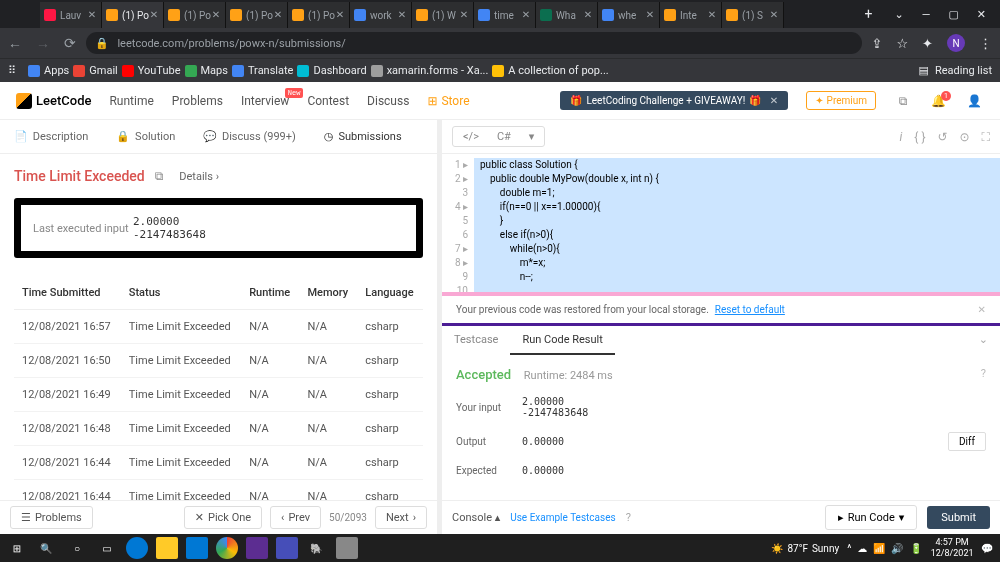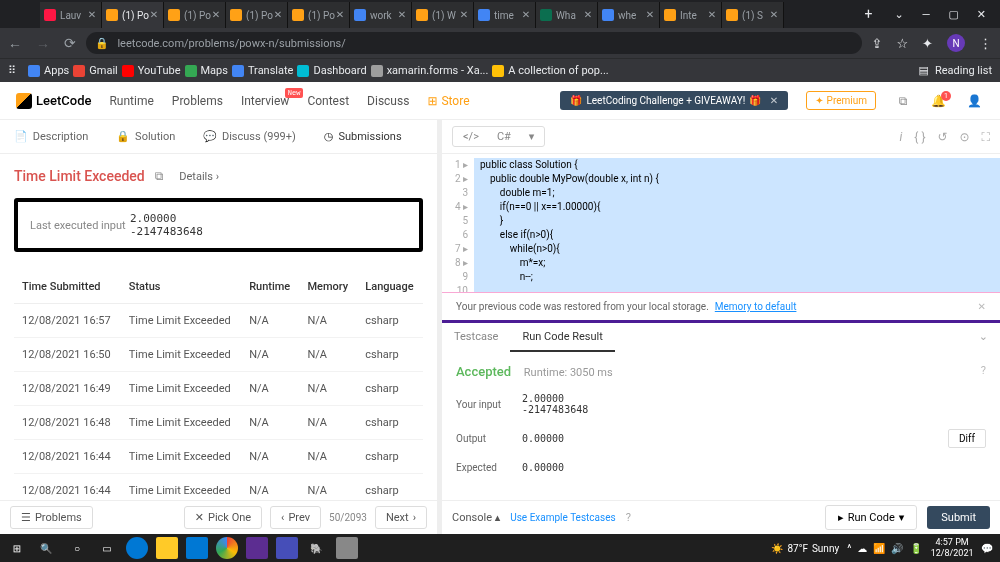--- a/index.html
+++ b/index.html
@@ -48,40 +48,40 @@
 .sub-tabs { display: flex; height: 34px; border-bottom: 1px solid #eee; align-items: center; font-size: 11px; color: #666; }
 .sub-tab { padding: 0 14px; display: flex; align-items: center; gap: 5px; height: 100%; cursor: pointer; }
 .sub-tab.active { color: #333; background: #fff; }
 .sub-tab .ic { font-size: 11px; }
 
 .left-content { padding: 14px; overflow: auto; flex: 1; }
 .tle-header { display: flex; align-items: center; gap: 10px; margin-bottom: 14px; }
 .tle-title { color: #d9534f; font-size: 14px; font-weight: 500; }
 .details-link { color: #666; font-size: 11px; margin-left: 6px; cursor: pointer; }
 
-.input-box { border: 4px solid #000000; border-radius: 3px; padding: 10px 12px; display: flex; align-items: center; font-size: 11px; margin-bottom: 18px; }
+.input-box { border: 7px solid #000000; border-radius: 3px; padding: 10px 12px; display: flex; align-items: center; font-size: 11px; margin-bottom: 18px; }
 .input-label { color: #888; width: 100px; }
 .input-val { font-family: Menlo, monospace; color: #333; white-space: pre; }
 
 .sub-table { width: 100%; font-size: 11px; border-collapse: collapse; }
 .sub-table th { text-align: left; padding: 10px 8px; color: #333; font-weight: 500; border-bottom: 1px solid #eee; }
 .sub-table td { padding: 10px 8px; border-bottom: 1px solid #f2f2f2; color: #555; }
 .status-tle { color: #d9534f; }
 
 
 .code-toolbar { height: 34px; display: flex; align-items: center; padding: 0 10px; border-bottom: 1px solid #eee; font-size: 11px; color: #888; gap: 10px; }
 .lang-select { border: 1px solid #ddd; padding: 3px 10px; border-radius: 3px; font-size: 11px; display: flex; align-items: center; gap: 18px; }
 .tool-right { margin-left: auto; display: flex; gap: 12px; font-size: 12px; color: #aaa; }
 
 .code-editor { background: #fff; font-family: Menlo, Consolas, monospace; font-size: 10px; line-height: 14px; display: flex; height: 138px; overflow: hidden; padding-top: 4px; }
 .gutter { width: 32px; text-align: right; color: #aaa; padding-right: 6px; }
 .gutter div { height: 14px; }
 .code-lines { flex: 1; background: #cce5ff; color: #000; padding-left: 6px; white-space: pre; }
 
-.restore-bar { background: #fff; border-top: 1px solid #f9a8d4; padding: 8px 14px; font-size: 10px; color: #666; display: flex; align-items: center; }
+.restore-bar { background: #fff; border-top: 4px solid #f9a8d4; padding: 8px 14px; font-size: 10px; color: #666; display: flex; align-items: center; }
 .restore-link { color: #1890ff; margin-left: 6px; text-decoration: underline; cursor: pointer; }
 .restore-close { margin-left: auto; color: #bbb; cursor: pointer; }
 
 .result-tabs { display: flex; border-top: 3px solid #4c1d95; font-size: 11px; }
 .result-tab { padding: 7px 12px; color: #888; cursor: pointer; }
 .result-tab.active { color: #333; border-bottom: 2px solid #333; }
 .result-expand { margin-left: auto; padding: 7px 12px; color: #aaa; }
 
 .result-body { padding: 12px 14px; font-size: 11px; flex: 1; overflow: auto; }
 .accepted { color: #5cb85c; font-weight: 500; font-size: 13px; }
@@ -403,32 +403,32 @@
           <div>6 </div>
           <div>7 ▸</div>
           <div>8 ▸</div>
           <div>9 </div>
           <div>10 </div>
         </div>
       <div class="code-lines" id="code"><div>public class Solution {</div><div>    public double MyPow(double x, int n) {</div><div>        double m=1;</div><div>        if(n==0 || x==1.00000){</div><div>        }</div><div>        else if(n&gt;0){</div><div>            while(n&gt;0){</div><div>                m*=x;</div><div>                n--;</div></div>
     </div>
     <div class="restore-bar">
       <span>Your previous code was restored from your local storage.</span>
-      <span class="restore-link">Memory to default</span>
+      <span class="restore-link">Reset to default</span>
       <span class="restore-close">✕</span>
     </div>
     <div class="result-tabs">
       <div class="result-tab">Testcase</div>
       <div class="result-tab active">Run Code Result</div>
       <div class="result-expand">⌄</div>
     </div>
     <div class="result-body">
       <div>
         <span class="accepted">Accepted</span>
-        <span class="runtime-txt">Runtime: 3050 ms</span>
+        <span class="runtime-txt">Runtime: 2484 ms</span>
         <span style="float:right;color:#bbb">?</span>
       </div>
       <div class="result-row">
         <div class="result-label">Your input</div>
         <div class="result-val">2.00000
 -2147483648</div>
       </div>
       <div class="result-row">
         <div class="result-label">Output</div>
         <div class="result-val">0.00000</div>

